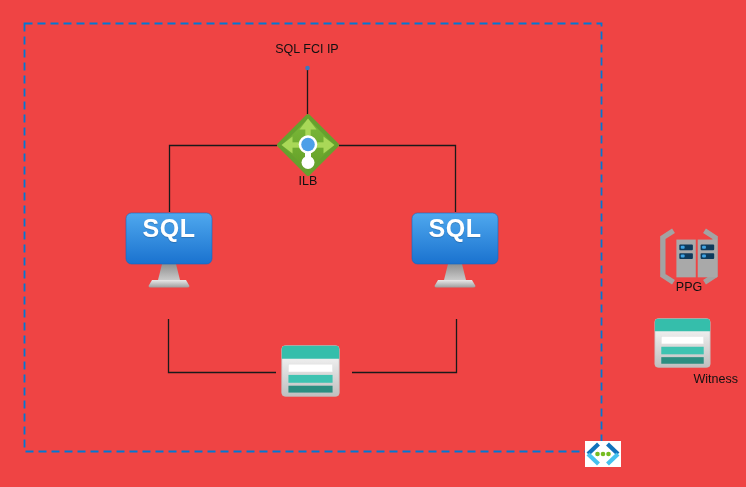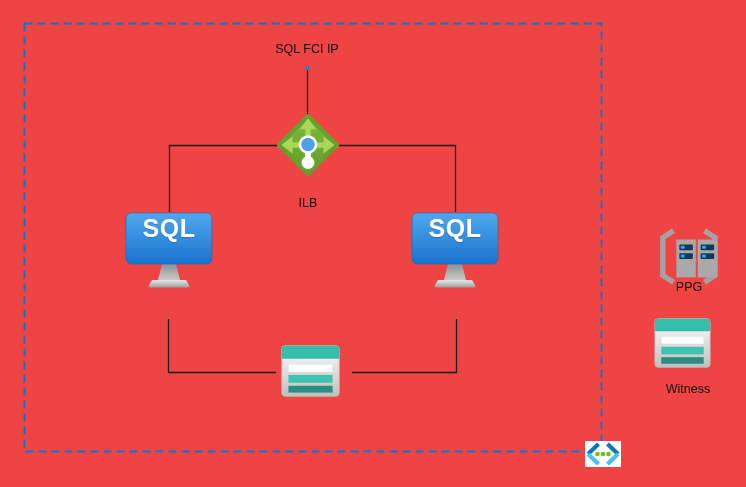--- a/index.html
+++ b/index.html
@@ -58,21 +58,21 @@
     <path d="M5.5 32 L16.5 23.5 V40.5 Z" fill="#A9D858"></path>
 
     <rect x="35" y="29.3" width="13" height="5.4" fill="#A9D858"></rect>
     <path d="M58.5 32 L47.5 23.5 V40.5 Z" fill="#A9D858"></path>
 
     <rect x="29" y="36" width="6" height="12" fill="#ffffff"></rect>
     <circle cx="32" cy="49.5" r="6.5" fill="#ffffff"></circle>
     <circle cx="32" cy="31.5" r="9.3" fill="#ffffff"></circle>
     <circle cx="32" cy="31.5" r="6.8" fill="#4D9FE8"></circle>
   </svg>
-  <div class="lbl" style="left:277px;top:194px;width:62px;">ILB</div>
+  <div class="lbl" style="left:277px;top:172px;width:62px;">ILB</div>
 
   <svg class="abs" style="left:125px;top:212px" width="88" height="78" viewBox="0 0 88 78">
     <defs>
       <linearGradient id="monGrad1" x1="0" y1="0" x2="0" y2="1">
         <stop offset="0" stop-color="#4FA8EE"></stop>
           <stop offset="1" stop-color="#1A72CF"></stop>
       </linearGradient>
       <linearGradient id="standGrad1" x1="0" y1="0" x2="0" y2="1">
         <stop offset="0" stop-color="#8F8F8F"></stop>
           <stop offset="1" stop-color="#C9C9C9"></stop>
@@ -125,21 +125,21 @@
   </svg>
   <div class="lbl" style="left:639px;top:278px;width:100px;">PPG</div>
 
   <svg class="abs" style="left:653px;top:318px" width="59" height="50" viewBox="0 0 60 53">
     <rect x="0.75" y="0.75" width="58.5" height="51.5" rx="3.5" fill="url(#fsBG)" stroke="#C2C2C2" stroke-width="0.8"></rect>
     <path d="M4.25 0.75 H55.75 Q59.25 0.75 59.25 4.25 V14 H0.75 V4.25 Q0.75 0.75 4.25 0.75 Z" fill="#35BEAB"></path>
     <rect x="7.5" y="19.5" width="45" height="8" fill="#FFFFFF" stroke="#E0E0E0" stroke-width="0.5"></rect>
     <rect x="7.5" y="30.5" width="45" height="8" fill="#3EC3B1"></rect>
     <rect x="7.5" y="41.5" width="45" height="7" fill="#2C8E81"></rect>
   </svg>
-  <div class="lbl" style="left:638px;top:380px;width:100px;">Witness</div>
+  <div class="lbl" style="left:638px;top:370px;width:100px;text-align:right;">Witness</div>
 
   <svg class="abs" style="left:584px;top:440px" width="38" height="28" viewBox="0 0 38 28">
     <rect x="1" y="1" width="36" height="26" fill="#ffffff"></rect>
     <path d="M14.5 4 L4 14" stroke="#1173BC" stroke-width="4.2" fill="none"></path>
     <path d="M4 14 L14.5 24" stroke="#45C2F0" stroke-width="4.2" fill="none"></path>
     <path d="M23.5 4 L34 14" stroke="#1173BC" stroke-width="4.2" fill="none"></path>
     <path d="M34 14 L23.5 24" stroke="#45C2F0" stroke-width="4.2" fill="none"></path>
     <circle cx="13.5" cy="14" r="2.3" fill="#76BC21"></circle>
     <circle cx="19" cy="14" r="2.3" fill="#76BC21"></circle>
     <circle cx="24.5" cy="14" r="2.3" fill="#76BC21"></circle>

